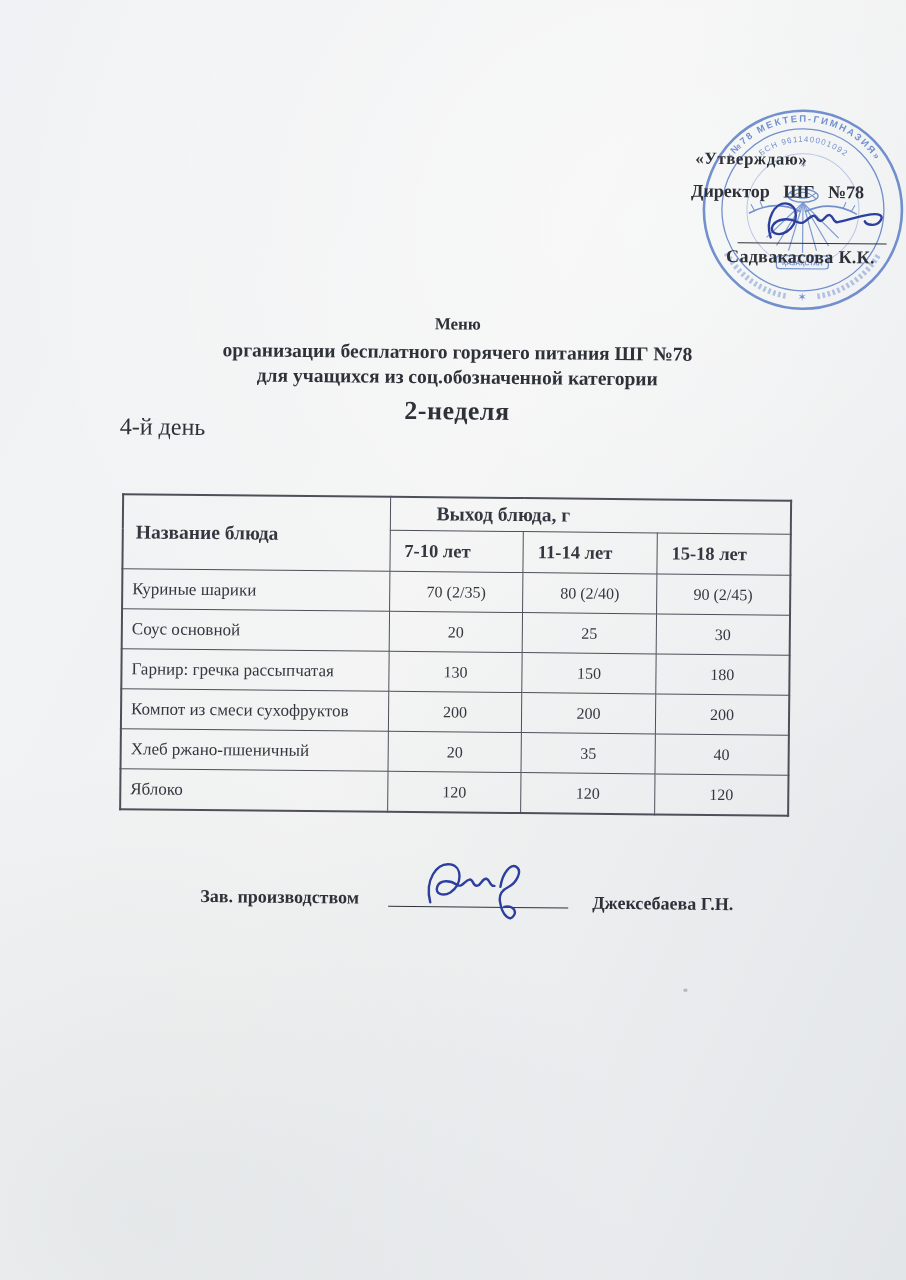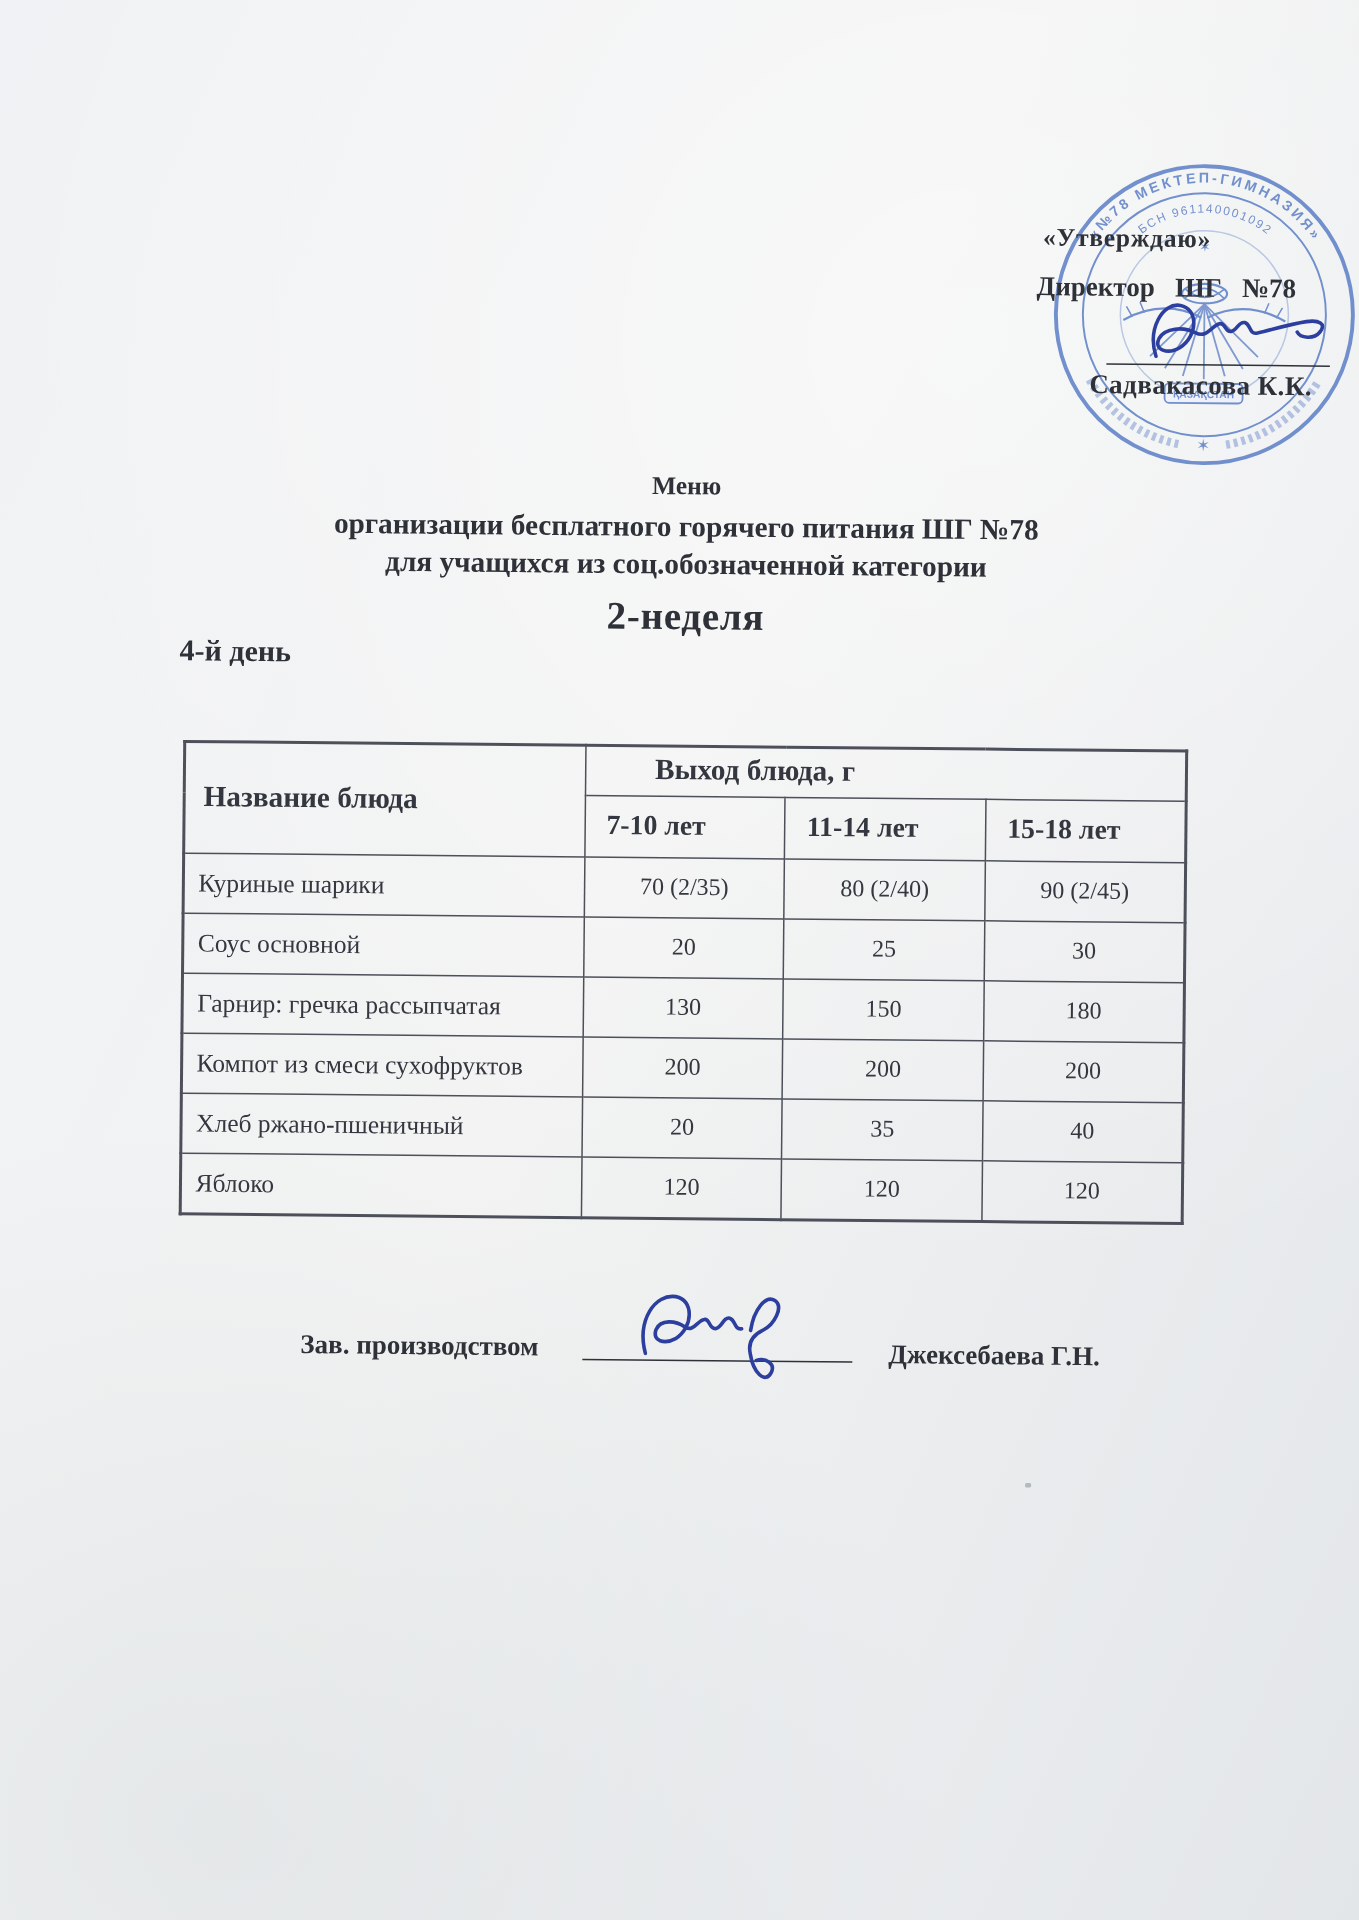--- a/index.html
+++ b/index.html
@@ -31,21 +31,21 @@
   .sig-line-1{position:absolute;left:735px;top:239px;width:149px;border-top:1.6px solid #2e3138;}
   .director-name{position:absolute;left:700px;top:243px;width:196px;text-align:center;
     font-size:18px;font-weight:bold;letter-spacing:.3px;}
   
   .title-block{position:absolute;left:0;top:314px;width:912px;text-align:center;font-weight:bold;}
   .t1{font-size:17px;margin-bottom:7px;}
   .t2{font-size:19.5px;}
   .t3{font-size:19.5px;margin-top:3px;}
   .t4{font-size:26px;margin-top:8px;letter-spacing:.5px;}
   
-  .day-label{position:absolute;left:119px;top:426px;font-size:20px;font-weight:bold;}
+  .day-label{position:absolute;left:119px;top:416px;font-size:24px;font-weight:normal;}
   .table-wrap{position:absolute;left:122px;top:496px;width:670px;}
   table.menu{width:100%;border-collapse:collapse;color:#34373f;}
   table.menu th,table.menu td{border:1.4px solid #4d505a;}
   table.menu{border:2px solid #4d505a;}
   th.dish-h{width:40%;text-align:left;padding:4px 6px 4px 12px;font-size:19.5px;height:30px;}
   th.out-h{text-align:left;padding-left:46px;font-size:19.5px;height:30px;font-weight:bold;}
   th.age-h{text-align:left;padding:4px 4px 4px 14px;font-size:18.5px;height:32px;width:20%;}
   td.dish{font-size:17px;padding:3px 4px 3px 9px;height:33px;vertical-align:middle;}
   td.val{font-size:16px;text-align:center;vertical-align:middle;}
   

